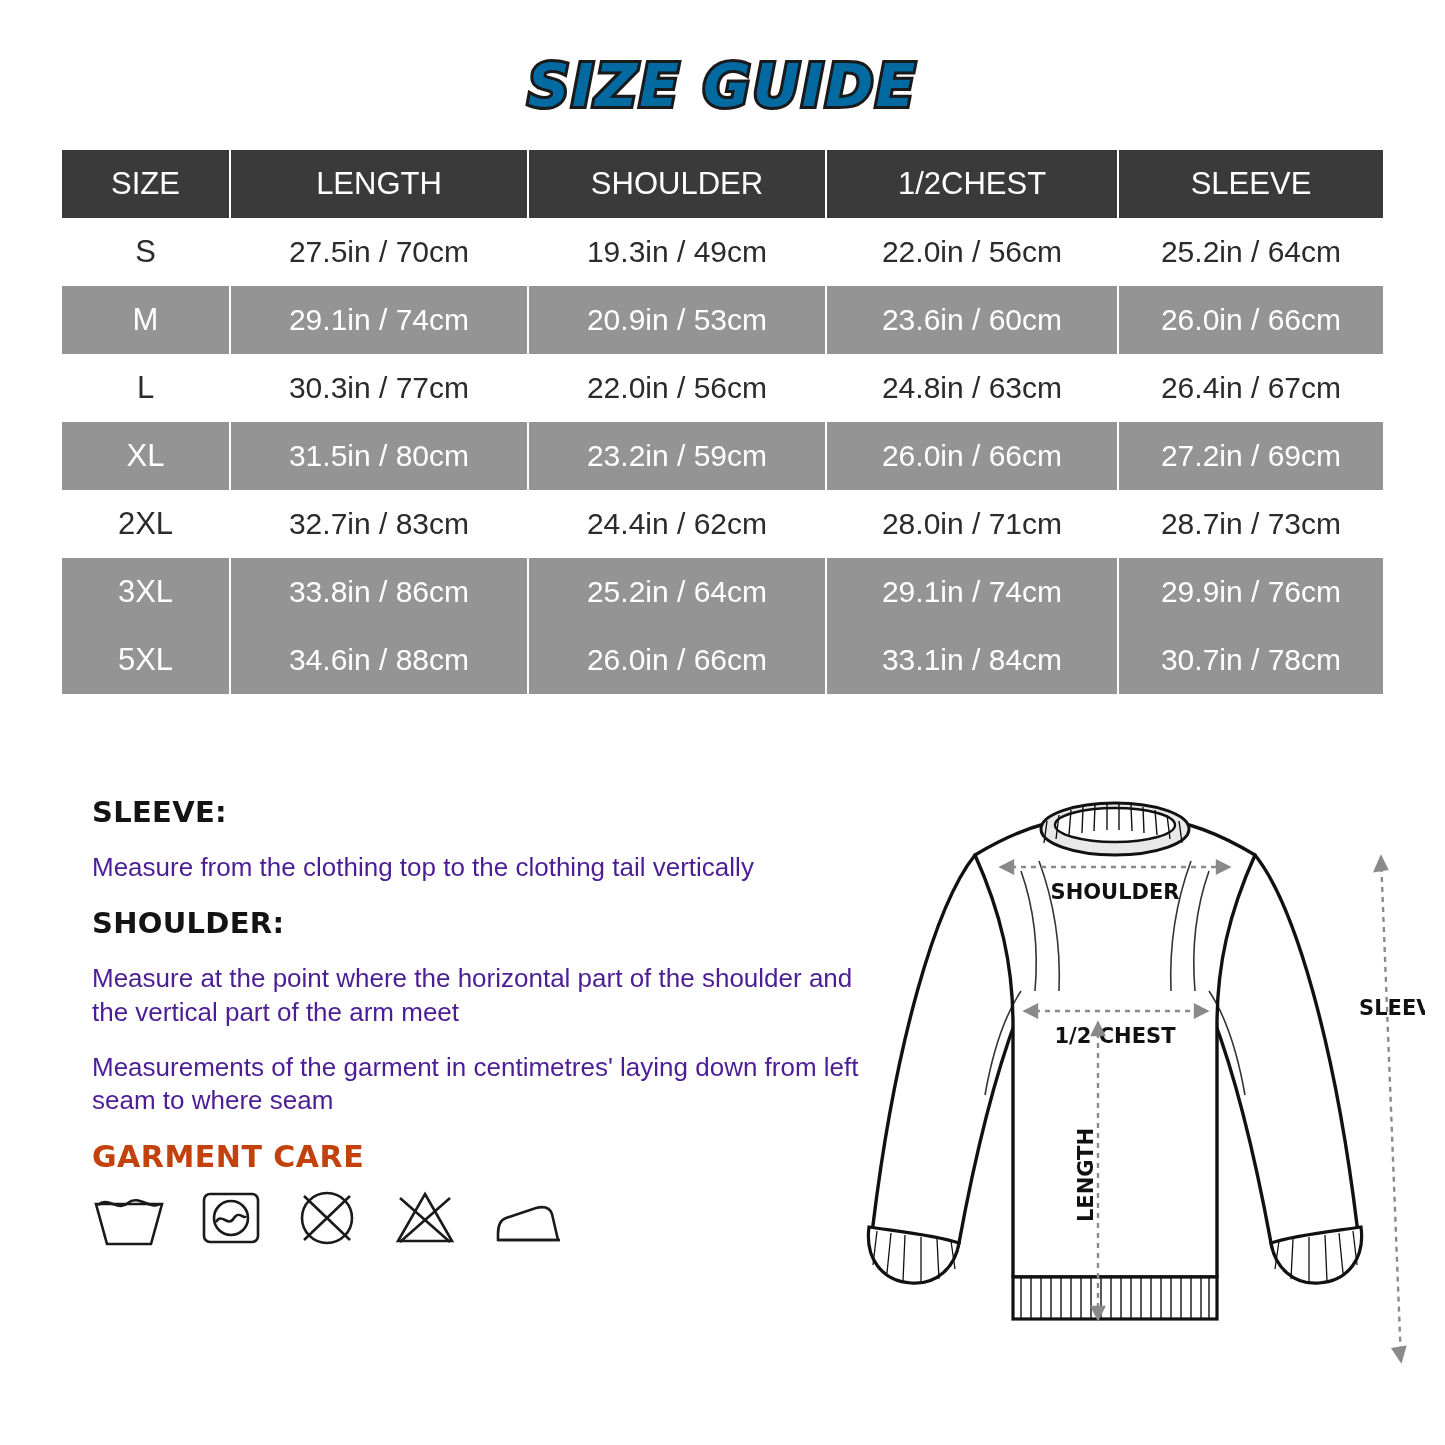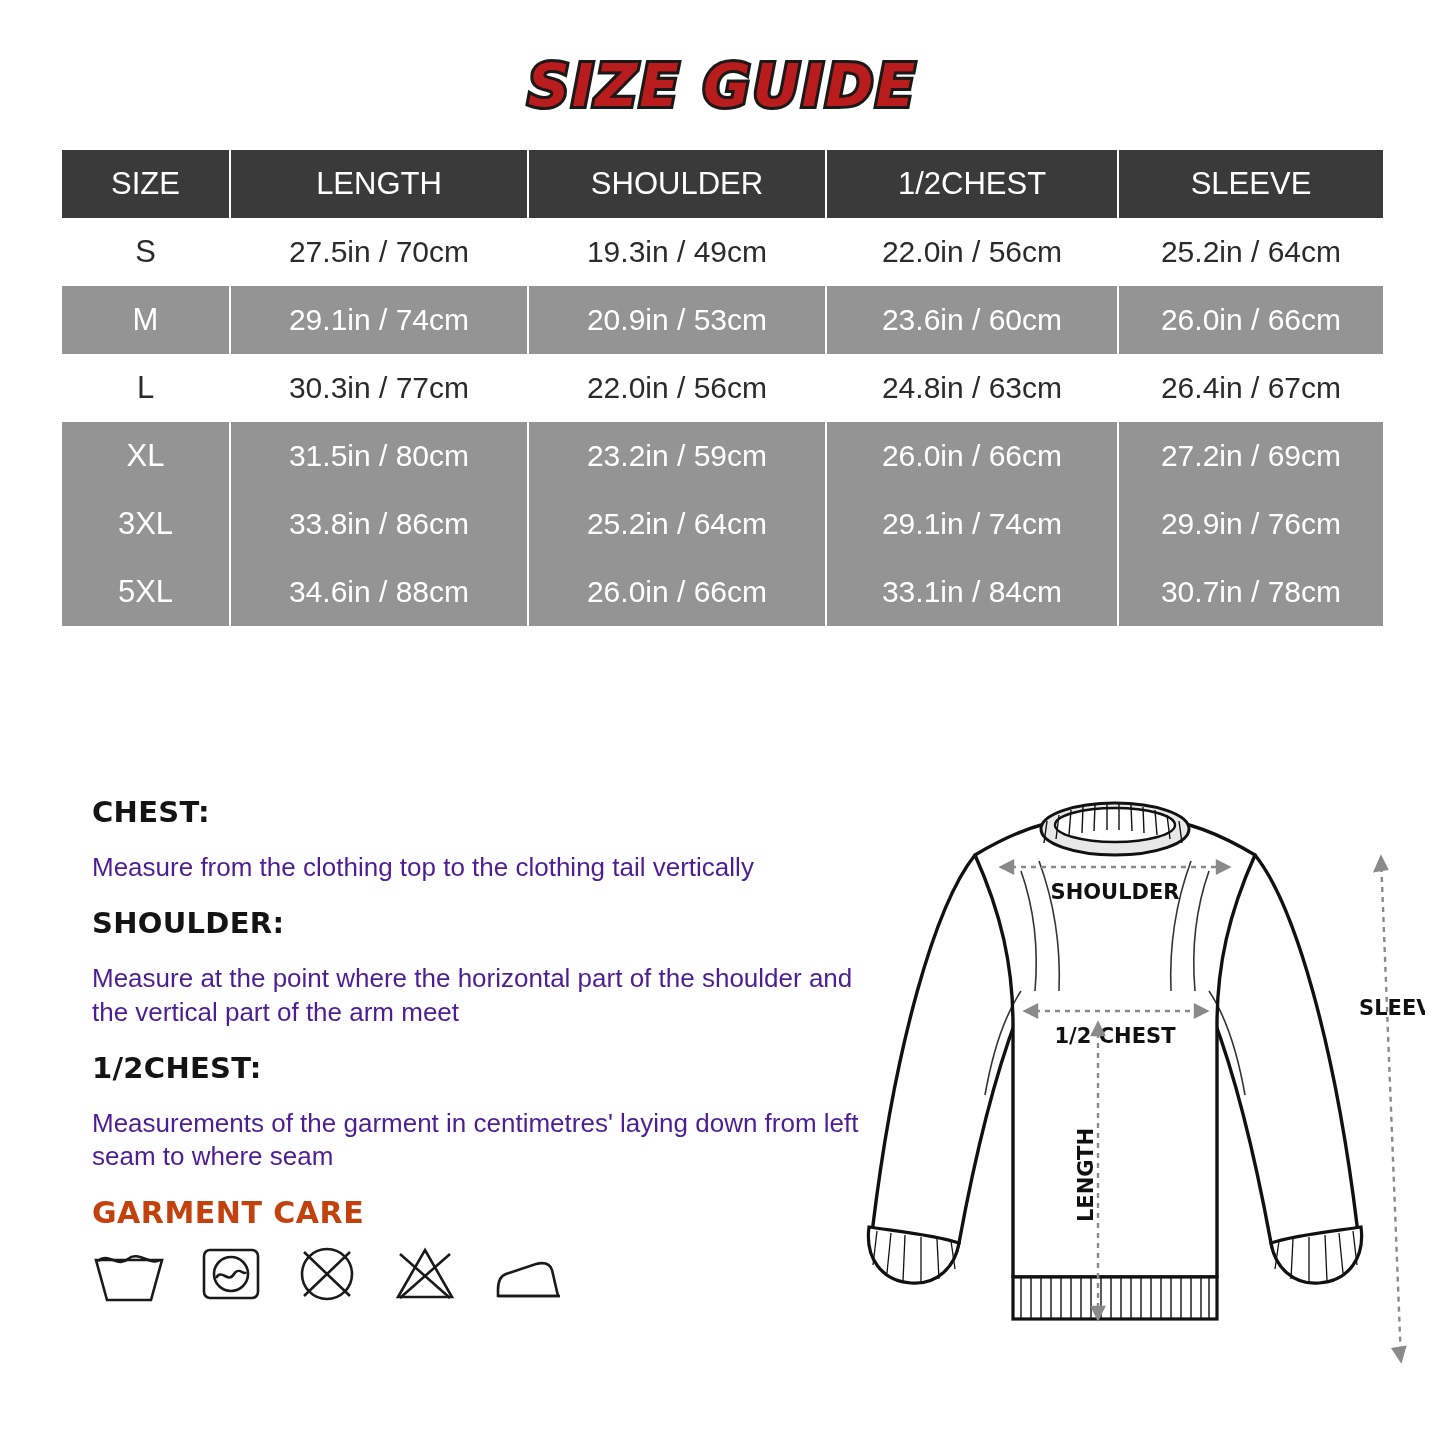--- a/index.html
+++ b/index.html
@@ -18,21 +18,21 @@
     text-align: center;
     padding-top: 52px;
   }
   .title {
     display: inline-block;
     font-family: "DejaVu Sans", sans-serif;
     font-size: 58px;
     font-weight: 900;
     font-style: italic;
     letter-spacing: 2px;
-    color: #b91c1c;
+    color: #0369a1;
     -webkit-text-stroke: 6px #1a1a1a;
     paint-order: stroke fill;
     text-shadow: 0 0 0 #000;
   }
 
   
   .table-wrap {
     margin: 30px 62px 0 62px;
   }
   table {
@@ -196,20 +196,27 @@
           <td>24.8in / 63cm</td>
           <td>26.4in / 67cm</td>
         </tr>
         <tr class="even">
           <td class="size-cell">XL</td>
           <td>31.5in / 80cm</td>
           <td>23.2in / 59cm</td>
           <td>26.0in / 66cm</td>
           <td>27.2in / 69cm</td>
         </tr>
+        <tr class="odd">
+          <td class="size-cell">2XL</td>
+          <td>32.7in / 83cm</td>
+          <td>24.4in / 62cm</td>
+          <td>28.0in / 71cm</td>
+          <td>28.7in / 73cm</td>
+        </tr>
         <tr class="even">
           <td class="size-cell">3XL</td>
           <td>33.8in / 86cm</td>
           <td>25.2in / 64cm</td>
           <td>29.1in / 74cm</td>
           <td>29.9in / 76cm</td>
         </tr>
         <tr class="even">
           <td class="size-cell">5XL</td>
           <td>34.6in / 88cm</td>
@@ -218,27 +225,26 @@
           <td>30.7in / 78cm</td>
         </tr>
       </tbody>
     </table>
   </div>
 
   <div class="lower">
 
     <div class="info">
 
-      <h3>CHEST:</h3>
+      <h3>SLEEVE:</h3>
       <p>Measure from the clothing top to the clothing tail vertically</p>
 
       <h3>SHOULDER:</h3>
       <p>Measure at the point where the horizontal part of the shoulder and the vertical part of the arm meet</p>
 
-      <h3>1/2CHEST:</h3>
       <p>Measurements of the garment in centimetres' laying down from left seam to where seam</p>
 
       <div class="care-title">GARMENT CARE</div>
 
       <div class="care-icons">
 
         <span>
           <svg width="74" height="56" viewBox="0 0 74 56">
             <path d="M4 12 L70 12 L59 52 L15 52 Z" fill="none" stroke="#1a1a1a" stroke-width="2.6"></path>
             <path d="M6 13 C16 4, 26 20, 36 11 C46 2, 58 18, 68 12" fill="none" stroke="#1a1a1a" stroke-width="2.6"></path>

